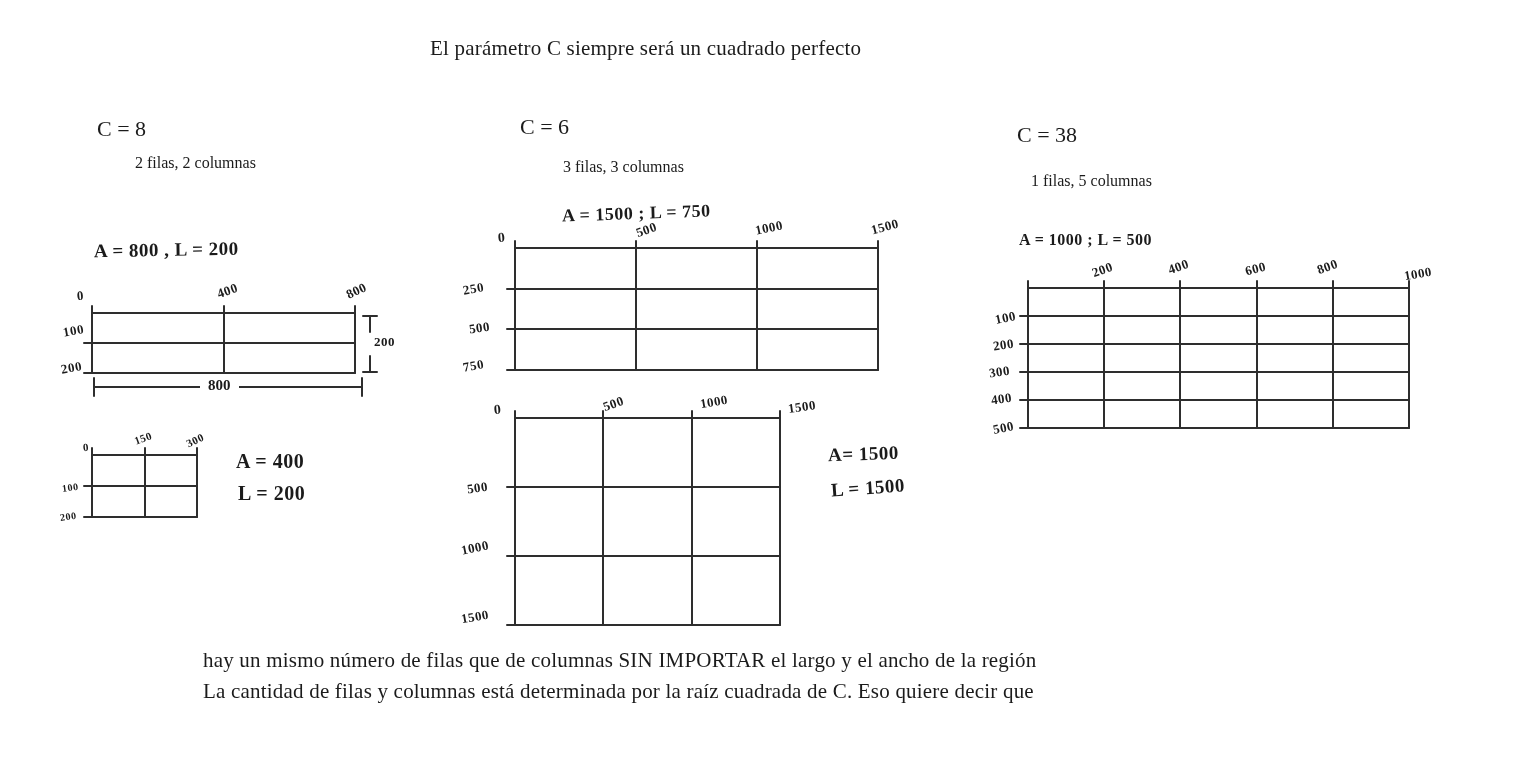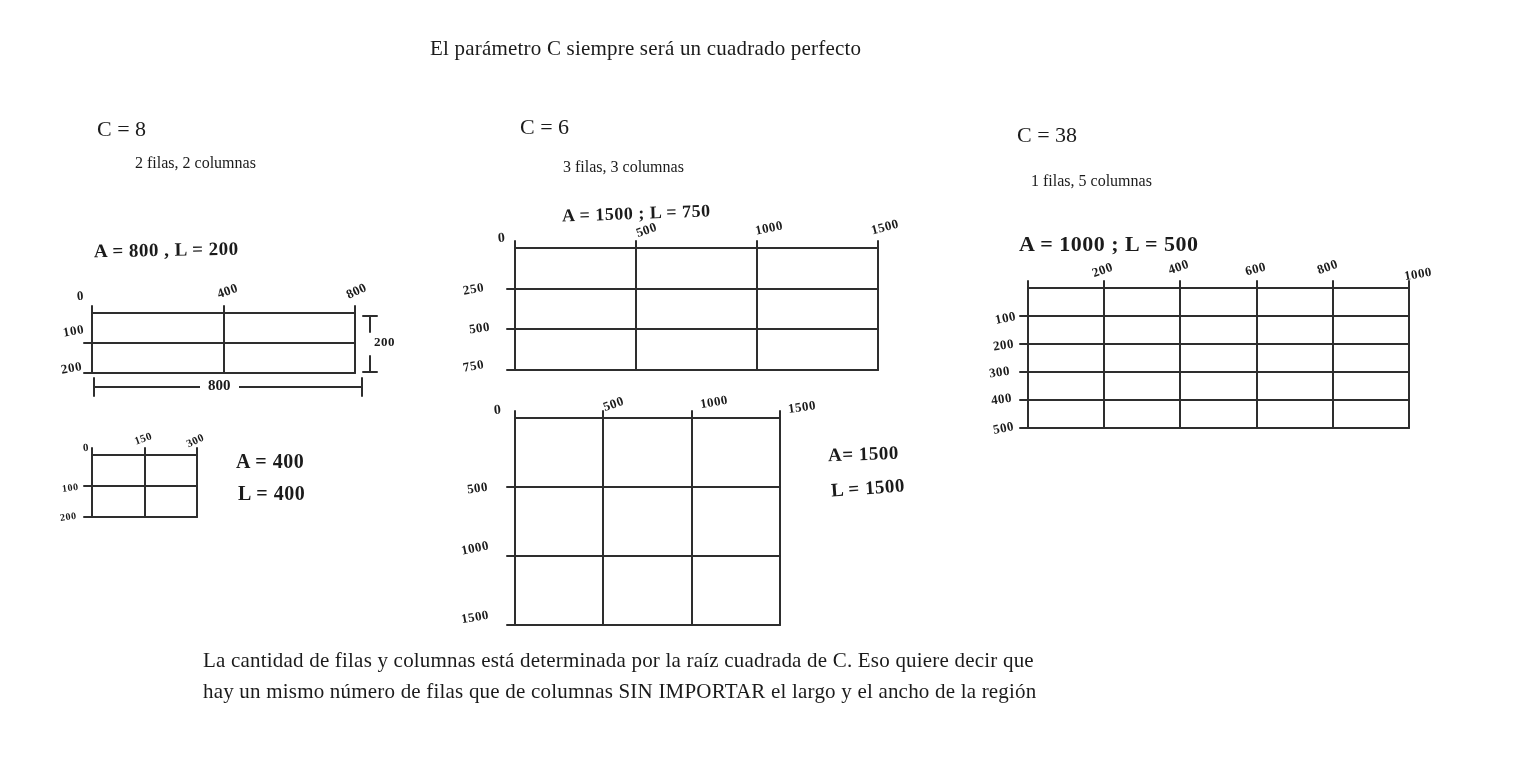--- a/index.html
+++ b/index.html
@@ -86,21 +86,21 @@
         <line x1="-8" y1="31" x2="0" y2="31"></line>
         <line x1="0" y1="62" x2="105" y2="62"></line>
         <line x1="-8" y1="62" x2="0" y2="62"></line>
       </svg></div>
   <span class="num sm r5" style="left:83px;top:441px;">0</span>
   <span class="num sm r20" style="left:134px;top:432px;">150</span>
   <span class="num sm r25" style="left:186px;top:434px;">300</span>
   <span class="num xs r8" style="left:62px;top:482px;">100</span>
   <span class="num xs r8" style="left:60px;top:511px;">200</span>
   <div class="abs side-text" style="left:236px;top:450px;">A = 400</div>
-  <div class="abs side-text" style="left:238px;top:482px;">L = 400</div>
+  <div class="abs side-text" style="left:238px;top:482px;">L = 200</div>
 
   <div class="abs heading" style="left:520px;top:114px;">C = 6</div>
   <div class="abs sub" style="left:535px;top:158px;margin-left:28px;">3 filas, 3 columnas</div>
   <div class="abs params" style="left:562px;top:203px;font-size:18px;transform:rotate(-2deg);">A = 1500 ;  L = 750</div>
 
   <div class="grid" style="left:515px;top:248px;width:363px;height:122px;"><svg width="363" height="122" style="overflow: visible;">
         <line x1="0" y1="0" x2="0" y2="122"></line>
         <line x1="0" y1="0" x2="0" y2="-7"></line>
         <line x1="121" y1="0" x2="121" y2="122"></line>
         <line x1="121" y1="0" x2="121" y2="-7"></line>
@@ -146,21 +146,21 @@
   <span class="num r10" style="left:700px;top:394px;">1000</span>
   <span class="num r8" style="left:788px;top:399px;">1500</span>
   <span class="num r8" style="left:467px;top:480px;">500</span>
   <span class="num r12" style="left:461px;top:540px;">1000</span>
   <span class="num r10" style="left:461px;top:609px;">1500</span>
   <div class="abs side-text" style="left:828px;top:443px;font-size:19px;transform:rotate(-2deg);">A= 1500</div>
   <div class="abs side-text" style="left:831px;top:477px;font-size:19px;transform:rotate(-4deg);">L = 1500</div>
 
   <div class="abs heading" style="left:1017px;top:122px;">C = 38</div>
   <div class="abs sub" style="left:1031px;top:172px;">1 filas, 5 columnas</div>
-  <div class="abs params" style="left:1019px;top:231px;font-size:22px;">A = 1000 ;  L = 500</div>
+  <div class="abs params" style="left:1019px;top:231px;font-size:16px;">A = 1000 ;  L = 500</div>
 
   <div class="grid" style="left:1028px;top:288px;width:381px;height:140px;"><svg width="381" height="140" style="overflow: visible;">
         <line x1="0" y1="0" x2="0" y2="140"></line>
         <line x1="0" y1="0" x2="0" y2="-7"></line>
         <line x1="76" y1="0" x2="76" y2="140"></line>
         <line x1="76" y1="0" x2="76" y2="-7"></line>
         <line x1="152" y1="0" x2="152" y2="140"></line>
         <line x1="152" y1="0" x2="152" y2="-7"></line>
         <line x1="229" y1="0" x2="229" y2="140"></line>
         <line x1="229" y1="0" x2="229" y2="-7"></line>
@@ -185,17 +185,17 @@
   <span class="num r15" style="left:1245px;top:261px;">600</span>
   <span class="num r20" style="left:1317px;top:259px;">800</span>
   <span class="num r10" style="left:1404px;top:266px;">1000</span>
   <span class="num r12" style="left:995px;top:310px;">100</span>
   <span class="num r8" style="left:993px;top:337px;">200</span>
   <span class="num r8" style="left:989px;top:364px;">300</span>
   <span class="num r8" style="left:991px;top:391px;">400</span>
   <span class="num r12" style="left:993px;top:420px;">500</span>
 
   <div class="abs footer" style="left:203px;top:645px;">
+    <div>hay un mismo número de filas que de columnas SIN IMPORTAR el largo y el ancho de la región</div>
     <div>La cantidad de filas y columnas está determinada por la raíz cuadrada de C. Eso quiere decir que</div>
-    <div>hay un mismo número de filas que de columnas SIN IMPORTAR el largo y el ancho de la región</div>
   </div>
 
 </div>
 
 </body></html>

